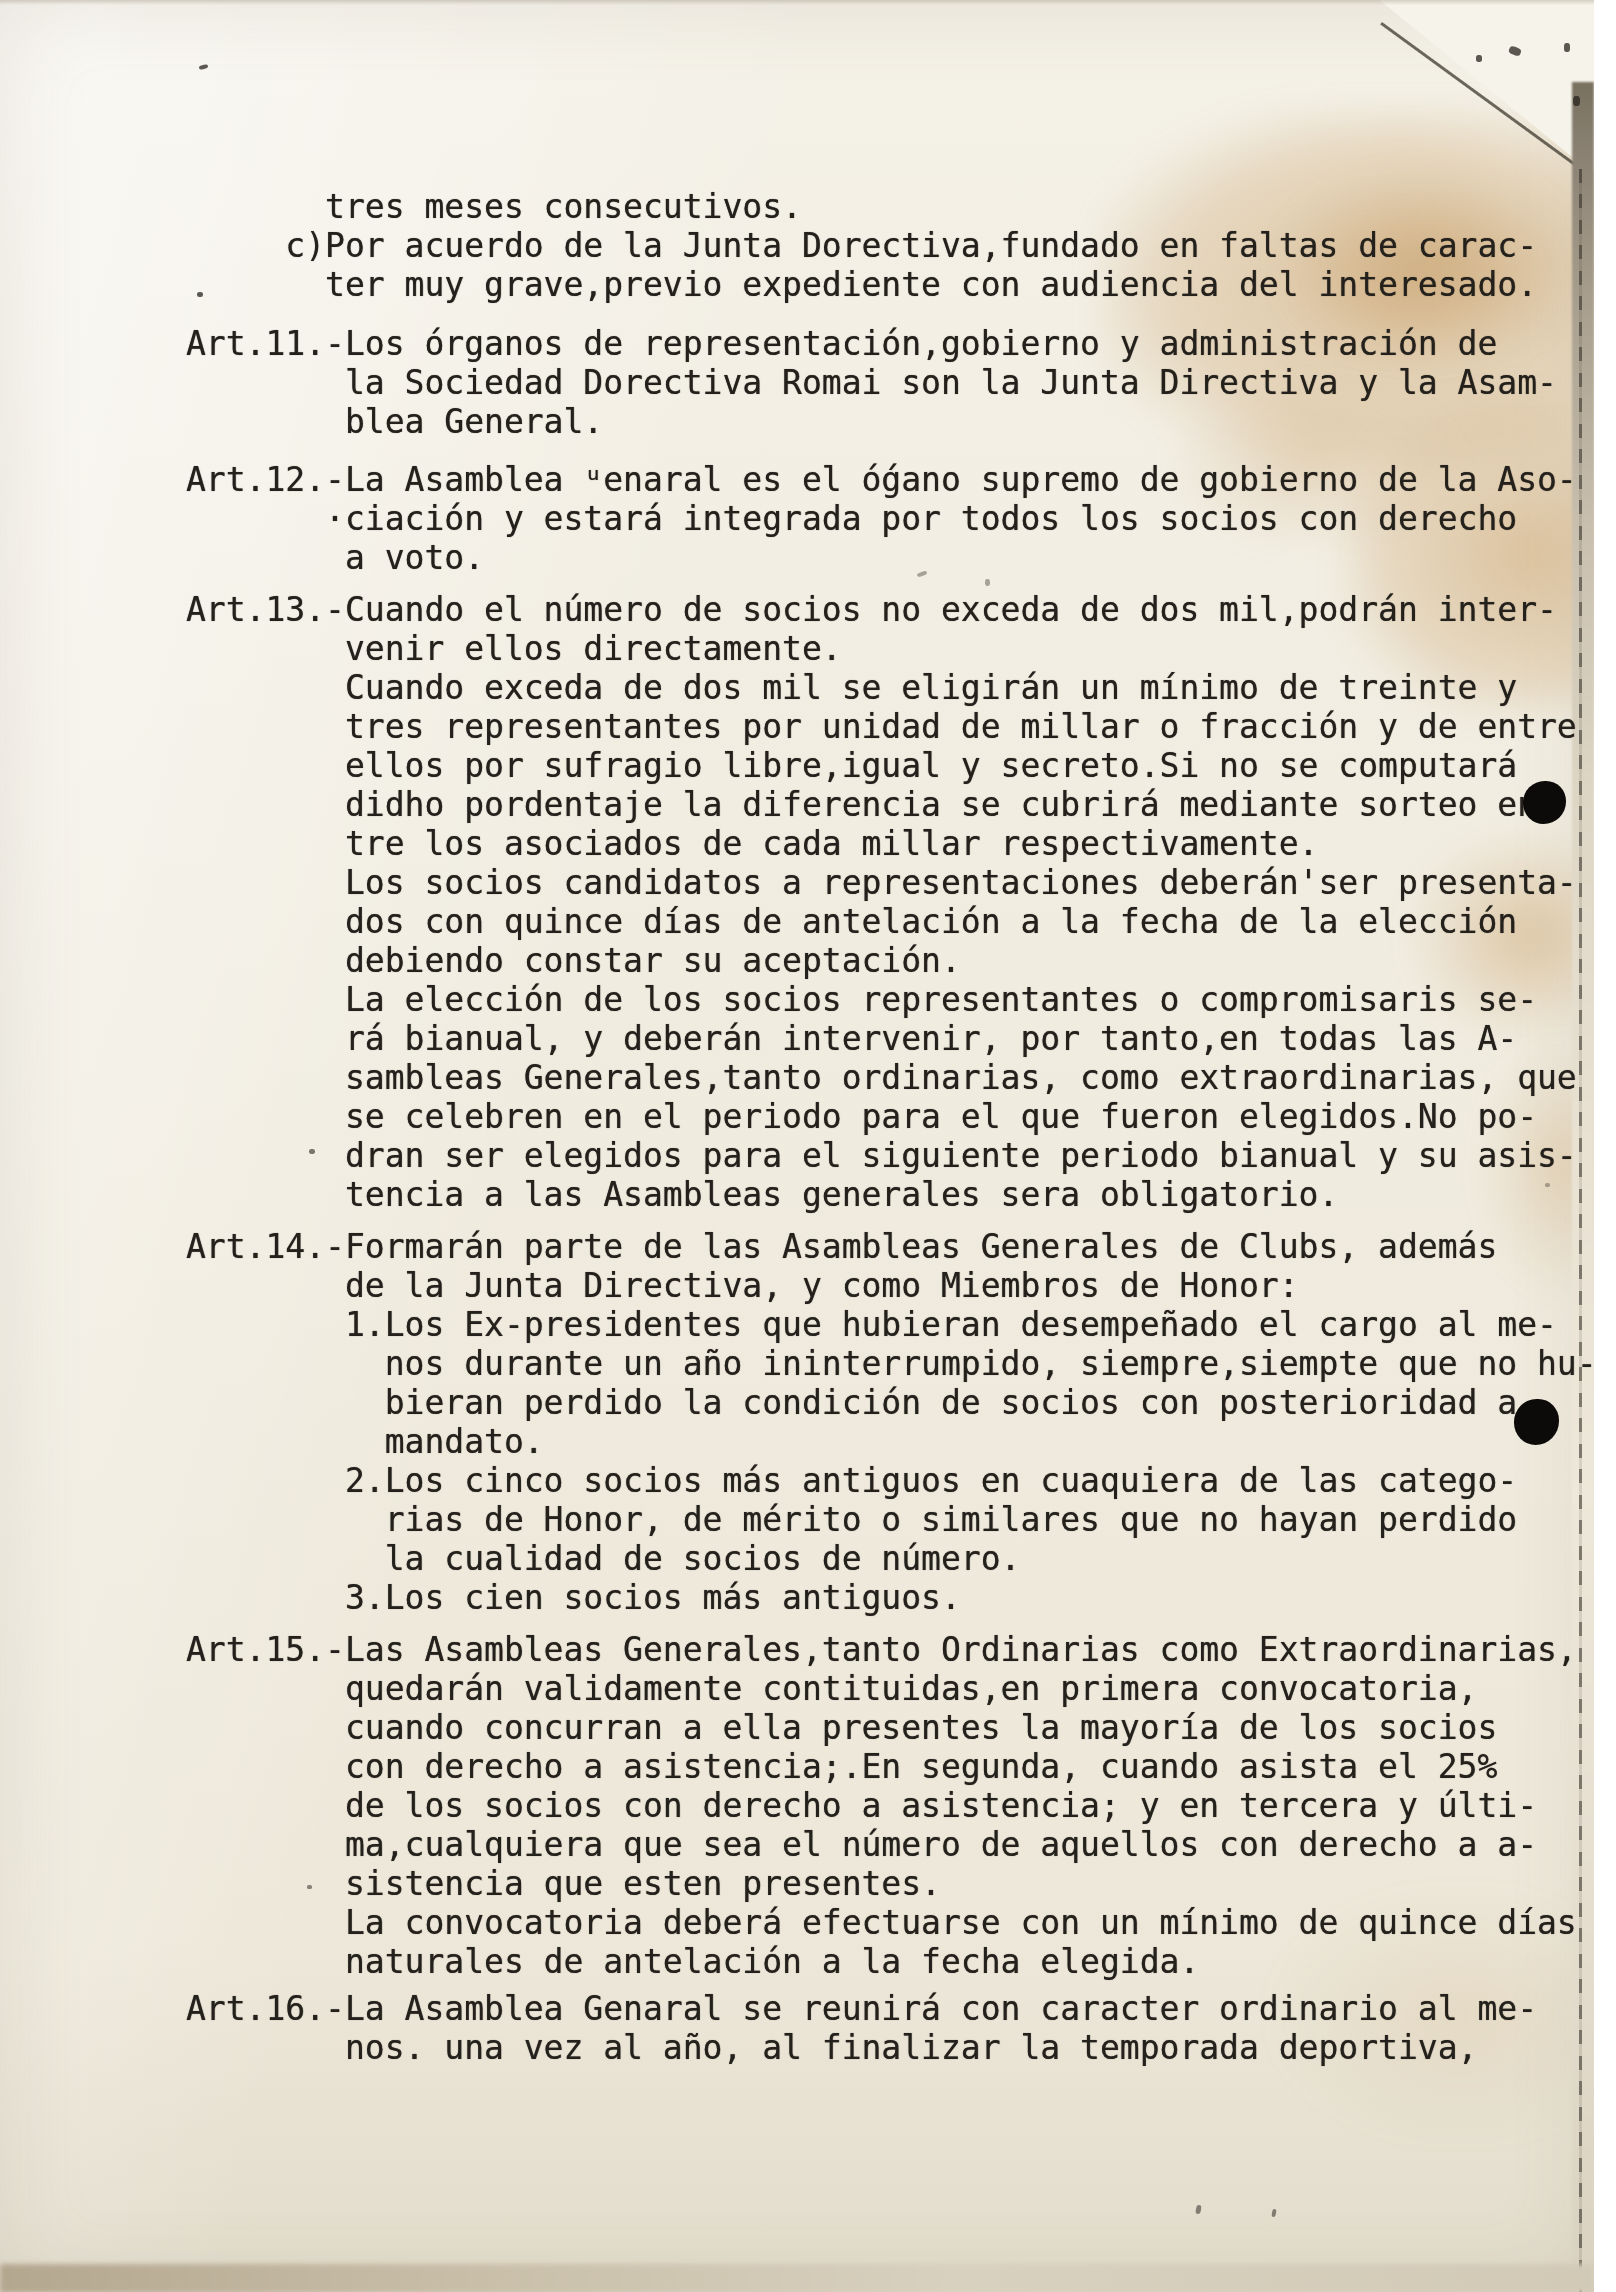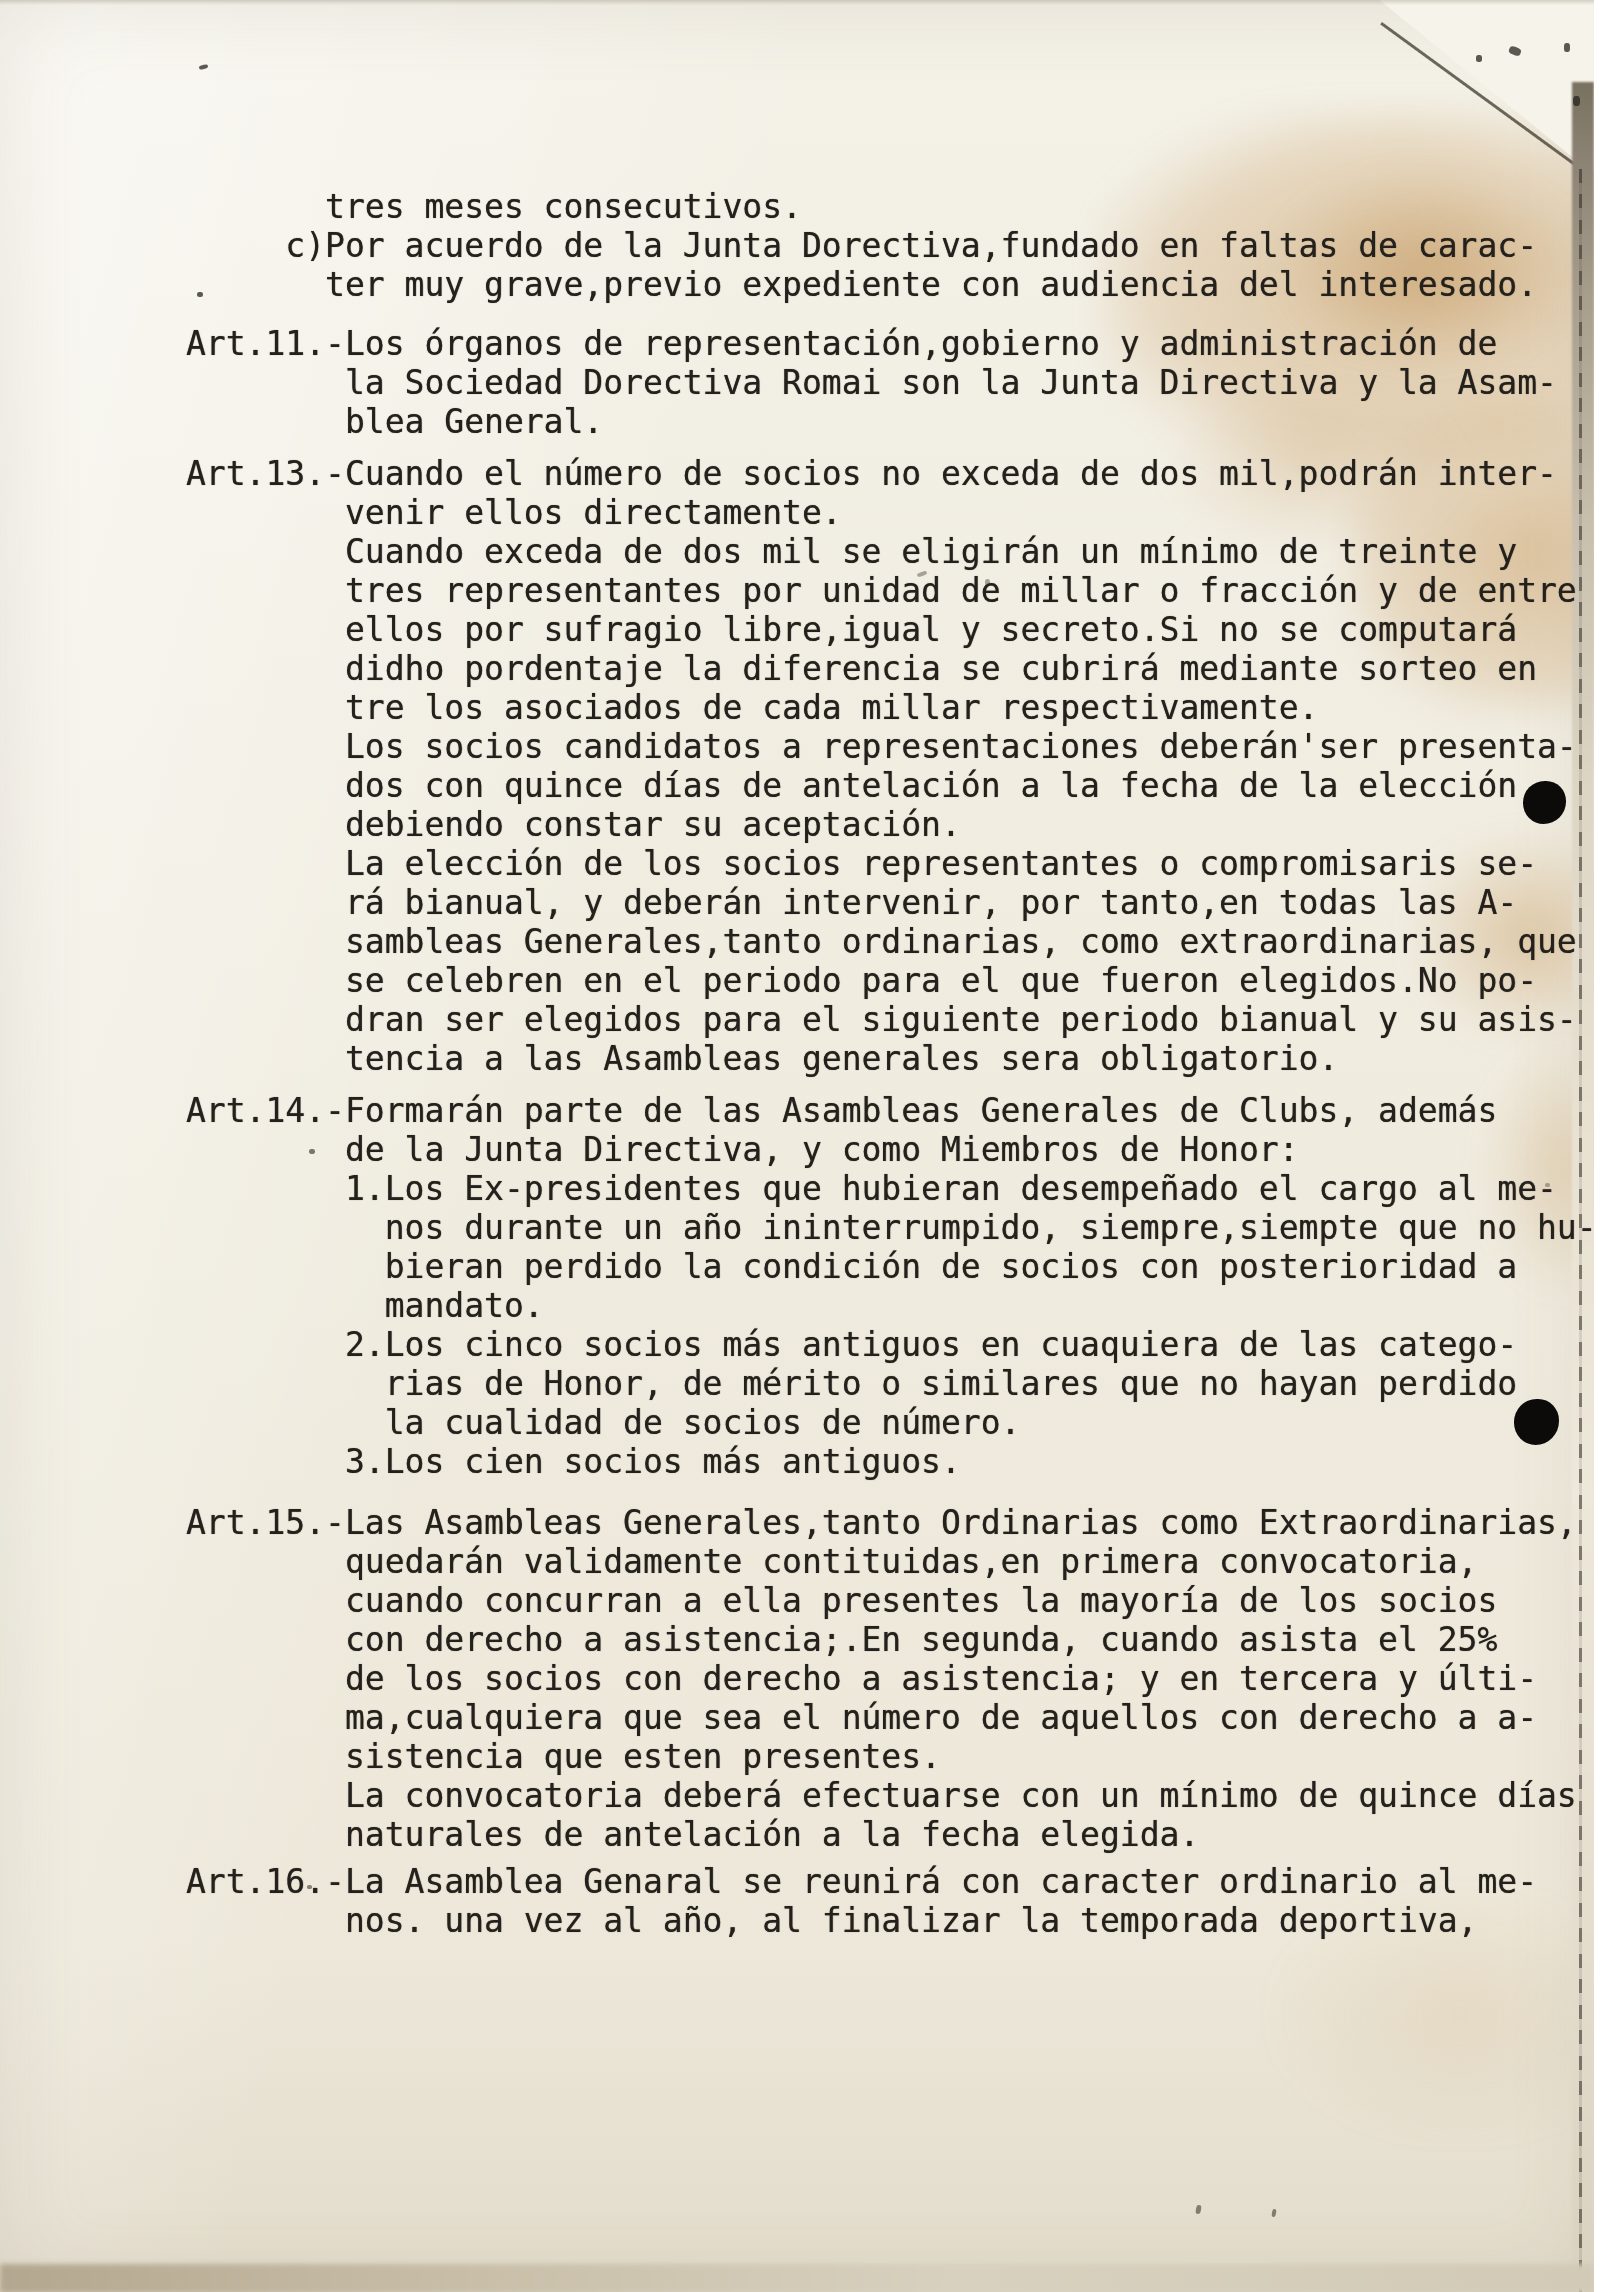--- a/index.html
+++ b/index.html
@@ -16,21 +16,21 @@
     box-shadow: inset 0 0 88px rgba(120,105,80,.14);
     font-family:"DejaVu Sans Mono","Liberation Mono",monospace;
   }
   .textcol{
     position:absolute; left:186px; top:187px; z-index:5;
     font-size:33px; line-height:39px; color:var(--ink);
     text-shadow:0 0 1px rgba(36,33,28,.55), 0.4px 0.4px 0 rgba(36,33,28,.25);
     letter-spacing:0;
   }
   .block{white-space:pre; margin:0;}
-  .m20{margin-top:19.6px}.m14{margin-top:13px}.m16{margin-top:22px}.m4{margin-top:8px}
+  .m20{margin-top:19.6px}.m14{margin-top:13px}.m16{margin-top:13px}.m4{margin-top:8px}
   .stain{position:absolute; z-index:2; filter:blur(13.7px); pointer-events:none;}
   .hole{position:absolute; z-index:7; background:var(--dot); border-radius:50% 46% 52% 48%;}
   .edge-band{
     position:absolute; right:0; top:82px; width:21.6px; height:2210px; z-index:4;
     background:linear-gradient(180deg,#79715f 0%, var(--band-dark) 4%, #a89f8e 10%,
       #c8bfae 20%, #ded6c5 32%, var(--band-light) 48%, #eee8da 64%, #e6dfd0 82%, #d9d2c0 100%);
     filter:blur(1px);
   }
   .edge-line{
     position:absolute; left:1579px; top:169px; width:2.9px; height:2124px; z-index:4;
@@ -81,20 +81,23 @@
   <div class="edge-line"></div>
   <div class="bottom-band"></div>
 
   <div class="textcol">
     <pre class="block">       tres meses consecutivos.
      c)Por acuerdo de la Junta Dorectiva,fundado en faltas de carac-
        ter muy grave,previo expediente con audiencia del interesado.</pre>
     <pre class="block m20">Art.11.-Los órganos de representación,gobierno y administración de
         la Sociedad Dorectiva Romai son la Junta Directiva y la Asam-
         blea General.</pre>
+    <pre class="block m20">Art.12.-La Asamblea ᵘenaral es el óǵano supremo de gobierno de la Aso-
+       ·ciación y estará integrada por todos los socios con derecho
+        a voto.</pre>
     <pre class="block m14">Art.13.-Cuando el número de socios no exceda de dos mil,podrán inter-
         venir ellos directamente.
         Cuando exceda de dos mil se eligirán un mínimo de treinte y
         tres representantes por unidad de millar o fracción y de entre
         ellos por sufragio libre,igual y secreto.Si no se computará
         didho pordentaje la diferencia se cubrirá mediante sorteo en
         tre los asociados de cada millar respectivamente.
         Los socios candidatos a representaciones deberán'ser presenta-
         dos con quince días de antelación a la fecha de la elección
         debiendo constar su aceptación.

